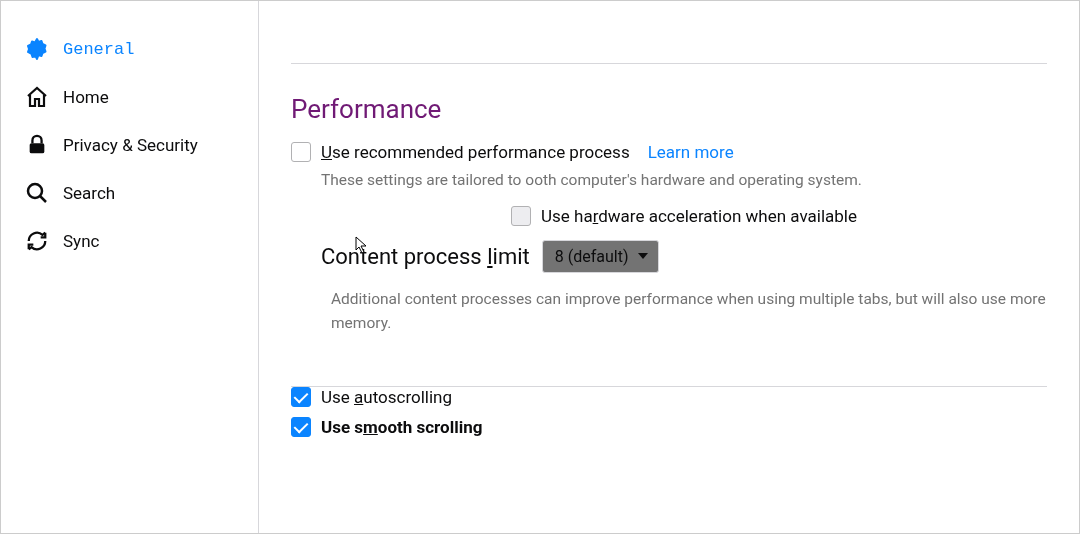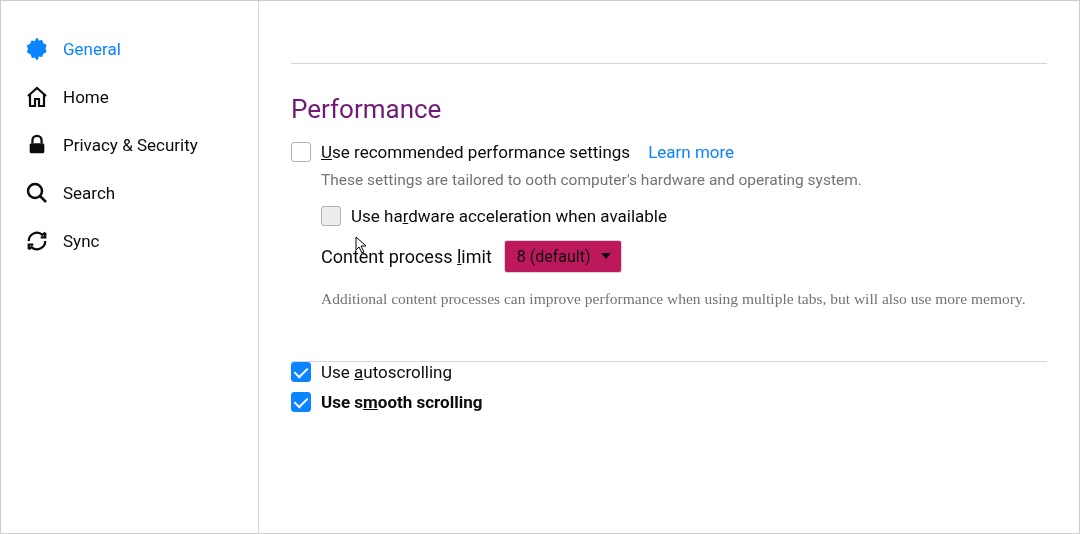--- a/index.html
+++ b/index.html
@@ -29,20 +29,21 @@
       display: flex;
       align-items: center;
       gap: 14px;
       padding: 12px 0;
       cursor: pointer;
       font-size: 17px;
       color: #0c0c0d;
     }
     .sidebar-item.active {
       color: #0a84ff;
+      font-family: Liberation Mono, monospace;
     }
     .sidebar-item.active svg { stroke: #0a84ff; fill: #0a84ff; }
     .sidebar-icon {
       width: 24px;
       height: 24px;
       display: flex;
       align-items: center;
       justify-content: center;
       flex-shrink: 0;
     }
@@ -108,32 +109,32 @@
       cursor: pointer;
       margin-left: 8px;
     }
     .hint {
       font-size: 15.5px;
       color: #737373;
       margin-left: 30px;
       margin-bottom: 14px;
       line-height: 1.4;
     }
-    .sub-indent { margin-left: 30px; }
+    .sub-indent { margin-left: 30px; justify-content: center; }
     .select-row {
       display: flex;
       align-items: center;
       gap: 12px;
       margin-left: 30px;
       margin-top: 14px;
       margin-bottom: 14px;
     }
-    .select-label { font-size: 18px; }
+    .select-label { font-size: 22px; }
     .select {
-      background: #be185d;
+      background: #737373;
       border: 1px solid #d7d7db;
       border-radius: 3px;
       padding: 6px 30px 6px 12px;
       font-size: 16px;
       position: relative;
       cursor: pointer;
       display: flex;
       align-items: center;
       gap: 24px;
     }
@@ -143,24 +144,23 @@
       border-right: 5px solid transparent;
       border-top: 6px solid #0c0c0d;
       position: absolute;
       right: 10px;
       top: 50%;
       transform: translateY(-50%);
     }
     .hint-wide {
       font-size: 15.5px;
       color: #737373;
-      margin-left: 30px;
+      margin-left: 40px;
       line-height: 1.6;
       max-width: 740px;
-      font-family: Liberation Serif, serif;
     }
     .top-gap { height: 62px; }
     .cursor {
       position: absolute;
       left: 354px;
       top: 235px;
       pointer-events: none;
     }
   </style>
 </head>
@@ -218,21 +218,21 @@
   </nav>
 
   <main class="main">
     <div class="top-gap"></div>
     <hr class="section-divider">
 
     <h2 class="section-title">Performance</h2>
 
     <div class="row">
       <div class="checkbox"></div>
-      <span class="cb-label"><span class="accel">U</span><span>se recommended performance settings</span></span>
+      <span class="cb-label"><span class="accel">U</span><span>se recommended performance process</span></span>
       <span class="link">Learn more</span>
     </div>
 
     <div class="hint">These settings are tailored to ooth computer's hardware and operating system.</div>
 
     <div class="row sub-indent">
       <div class="checkbox grey"></div>
       <span class="cb-label"><span>Use ha</span><span class="accel">r</span><span>dware acceleration when available</span></span>
     </div>
 

